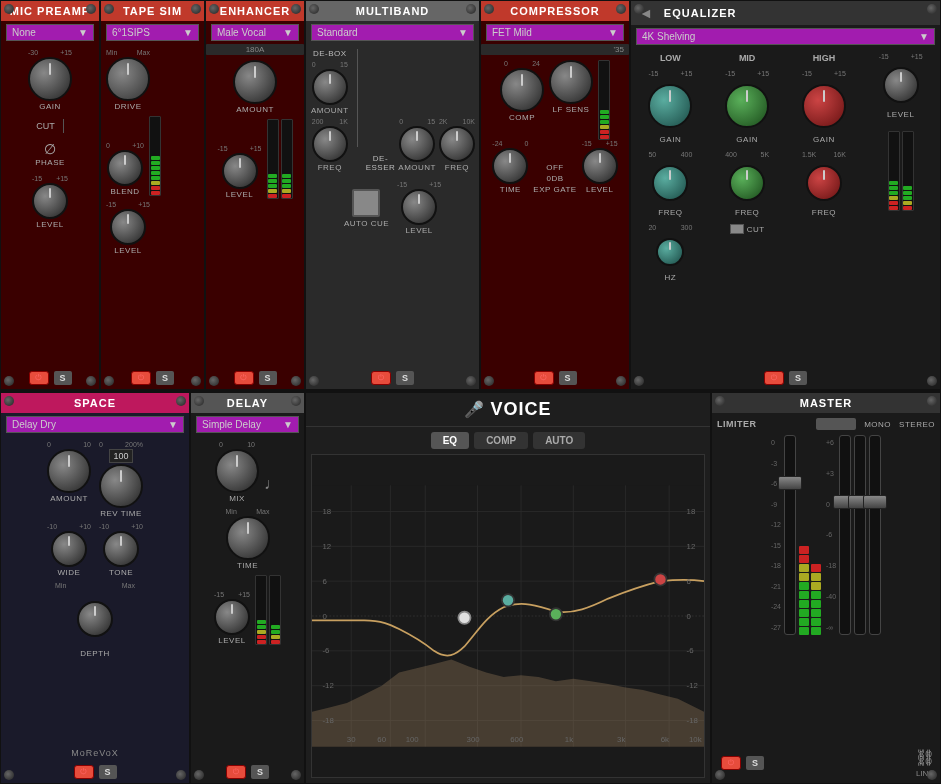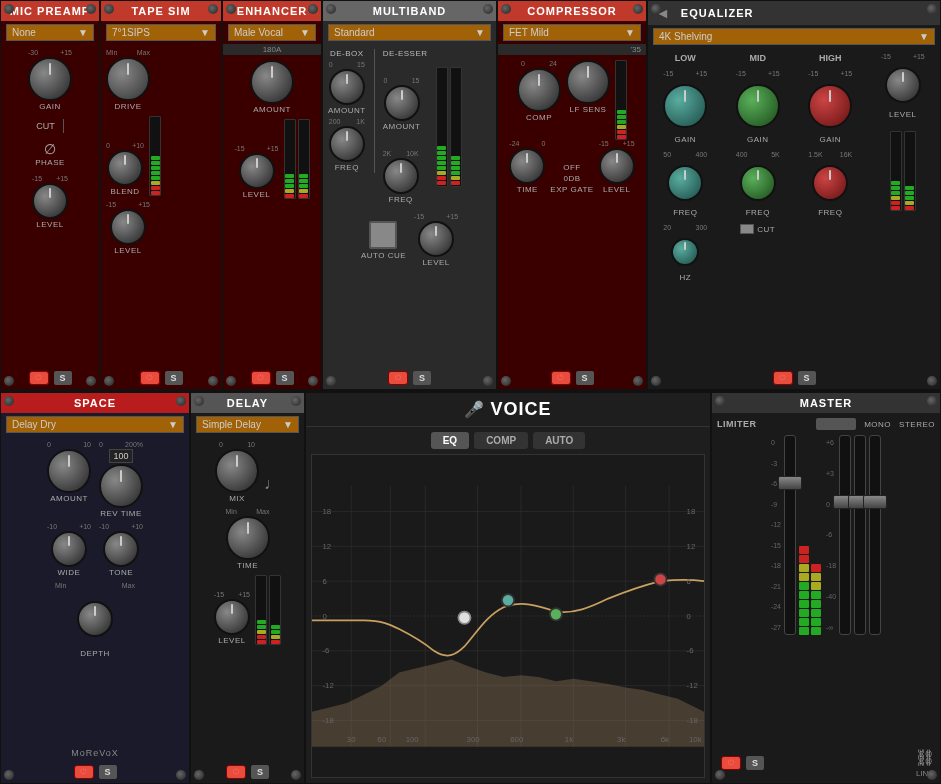--- a/index.html
+++ b/index.html
@@ -48,21 +48,21 @@
       color: #fff;
       text-align: center;
       font-weight: bold;
       font-size: 11px;
       padding: 4px 0;
       letter-spacing: 1px;
       text-transform: uppercase;
     }
 
     .module-dropdown {
-      background: #a16207;
+      background: #a21caf;
       color: #ccc;
       border: 1px solid #555;
       padding: 2px 5px;
       font-size: 10px;
       margin: 3px 5px;
       width: calc(100% - 10px);
       display: flex;
       align-items: center;
       justify-content: space-between;
       cursor: pointer;
@@ -213,21 +213,21 @@
       padding: 5px;
       display: flex;
       flex-direction: column;
       align-items: center;
       gap: 8px;
       flex: 1;
     }
 
     
     .tape-sim {
-      width: 122px;
+      width: 105px;
     }
 
     .tape-sim .content {
       padding: 5px;
       display: flex;
       flex-direction: column;
       align-items: flex-start;
       gap: 5px;
       flex: 1;
     }
@@ -316,21 +316,21 @@
       font-weight: bold;
     }
 
     
     .space {
       width: 190px;
       background: #1a1a2a;
     }
 
     .space .module-header {
-      background: #b91c1c;
+      background: #be185d;
     }
 
     .space .content {
       padding: 5px;
       display: flex;
       flex-direction: column;
       flex: 1;
       gap: 5px;
     }
 
@@ -556,21 +556,21 @@
       </div>
       <div class="corner-screw" style="bottom:3px;left:3px;"></div>
       <div class="corner-screw" style="bottom:3px;right:3px;"></div>
     </div>
 
     <div class="module tape-sim">
       <div class="corner-screw" style="top:3px;left:3px;"></div>
       <div class="corner-screw" style="top:3px;right:3px;"></div>
       <div class="module-header">TAPE SIM</div>
       <div class="module-dropdown">
-        <span>7°1SIPS</span>
+        <span>6°1SIPS</span>
         <span>▼</span>
       </div>
       <div class="content">
         <div class="knob-container">
           <div class="knob-range">
             <span>Min</span>
             <span>Max</span>
           </div>
           <div class="knob knob-large" style="background:radial-gradient(circle at 35% 35%, #888, #333);"></div>
           <div class="knob-label">DRIVE</div>
@@ -692,21 +692,21 @@
               </div>
               <div class="knob knob-medium"></div>
               <div class="knob-label">FREQ</div>
             </div>
           </div>
 
           <div style="display:flex;flex-direction:column;align-items:center;gap:3px;">
             <div style="width:1px;height:80%;background:#555;"></div>
           </div>
 
-          <div style="display:flex;flex-direction:column;align-items:flex-start;gap:19px;">
+          <div style="display:flex;flex-direction:row;align-items:flex-end;gap:3px;">
             <div class="knob-label" style="color:#bbb;">DE-ESSER</div>
             <div class="knob-container">
               <div class="knob-range" style="width:36px;">
                 <span>0</span>
                 <span>15</span>
               </div>
               <div class="knob knob-medium"></div>
               <div class="knob-label">AMOUNT</div>
             </div>
             <div class="knob-container">

